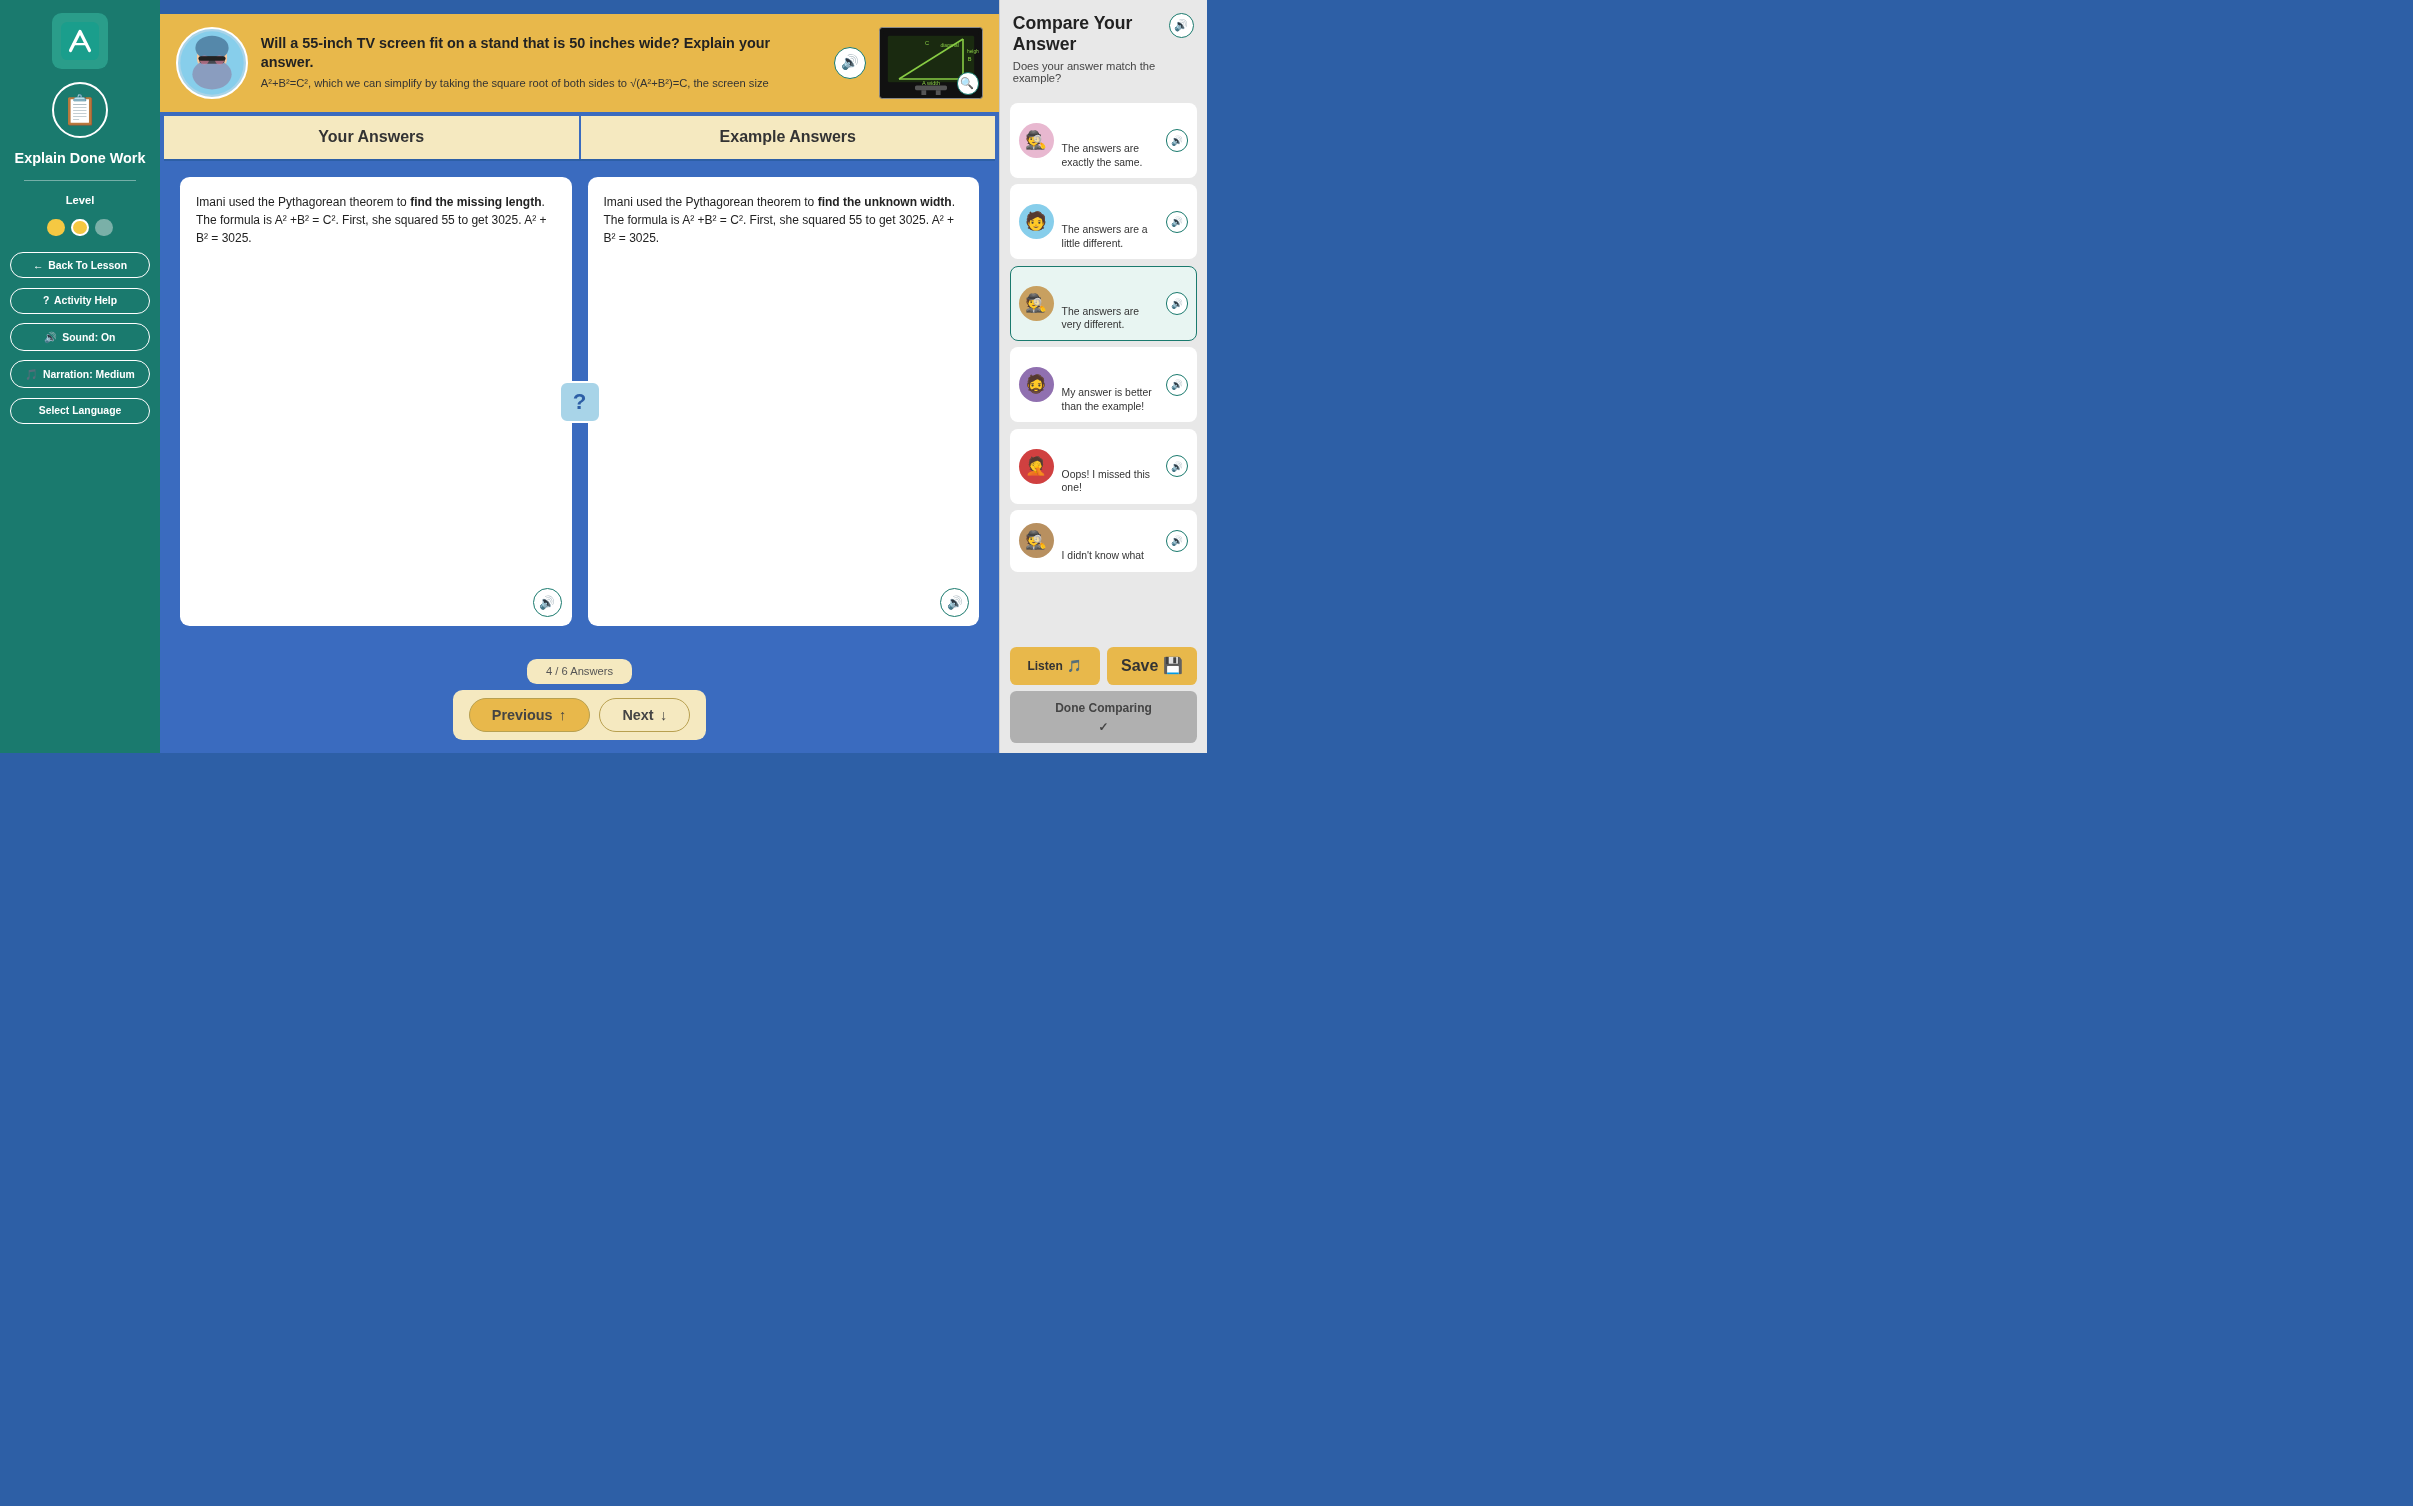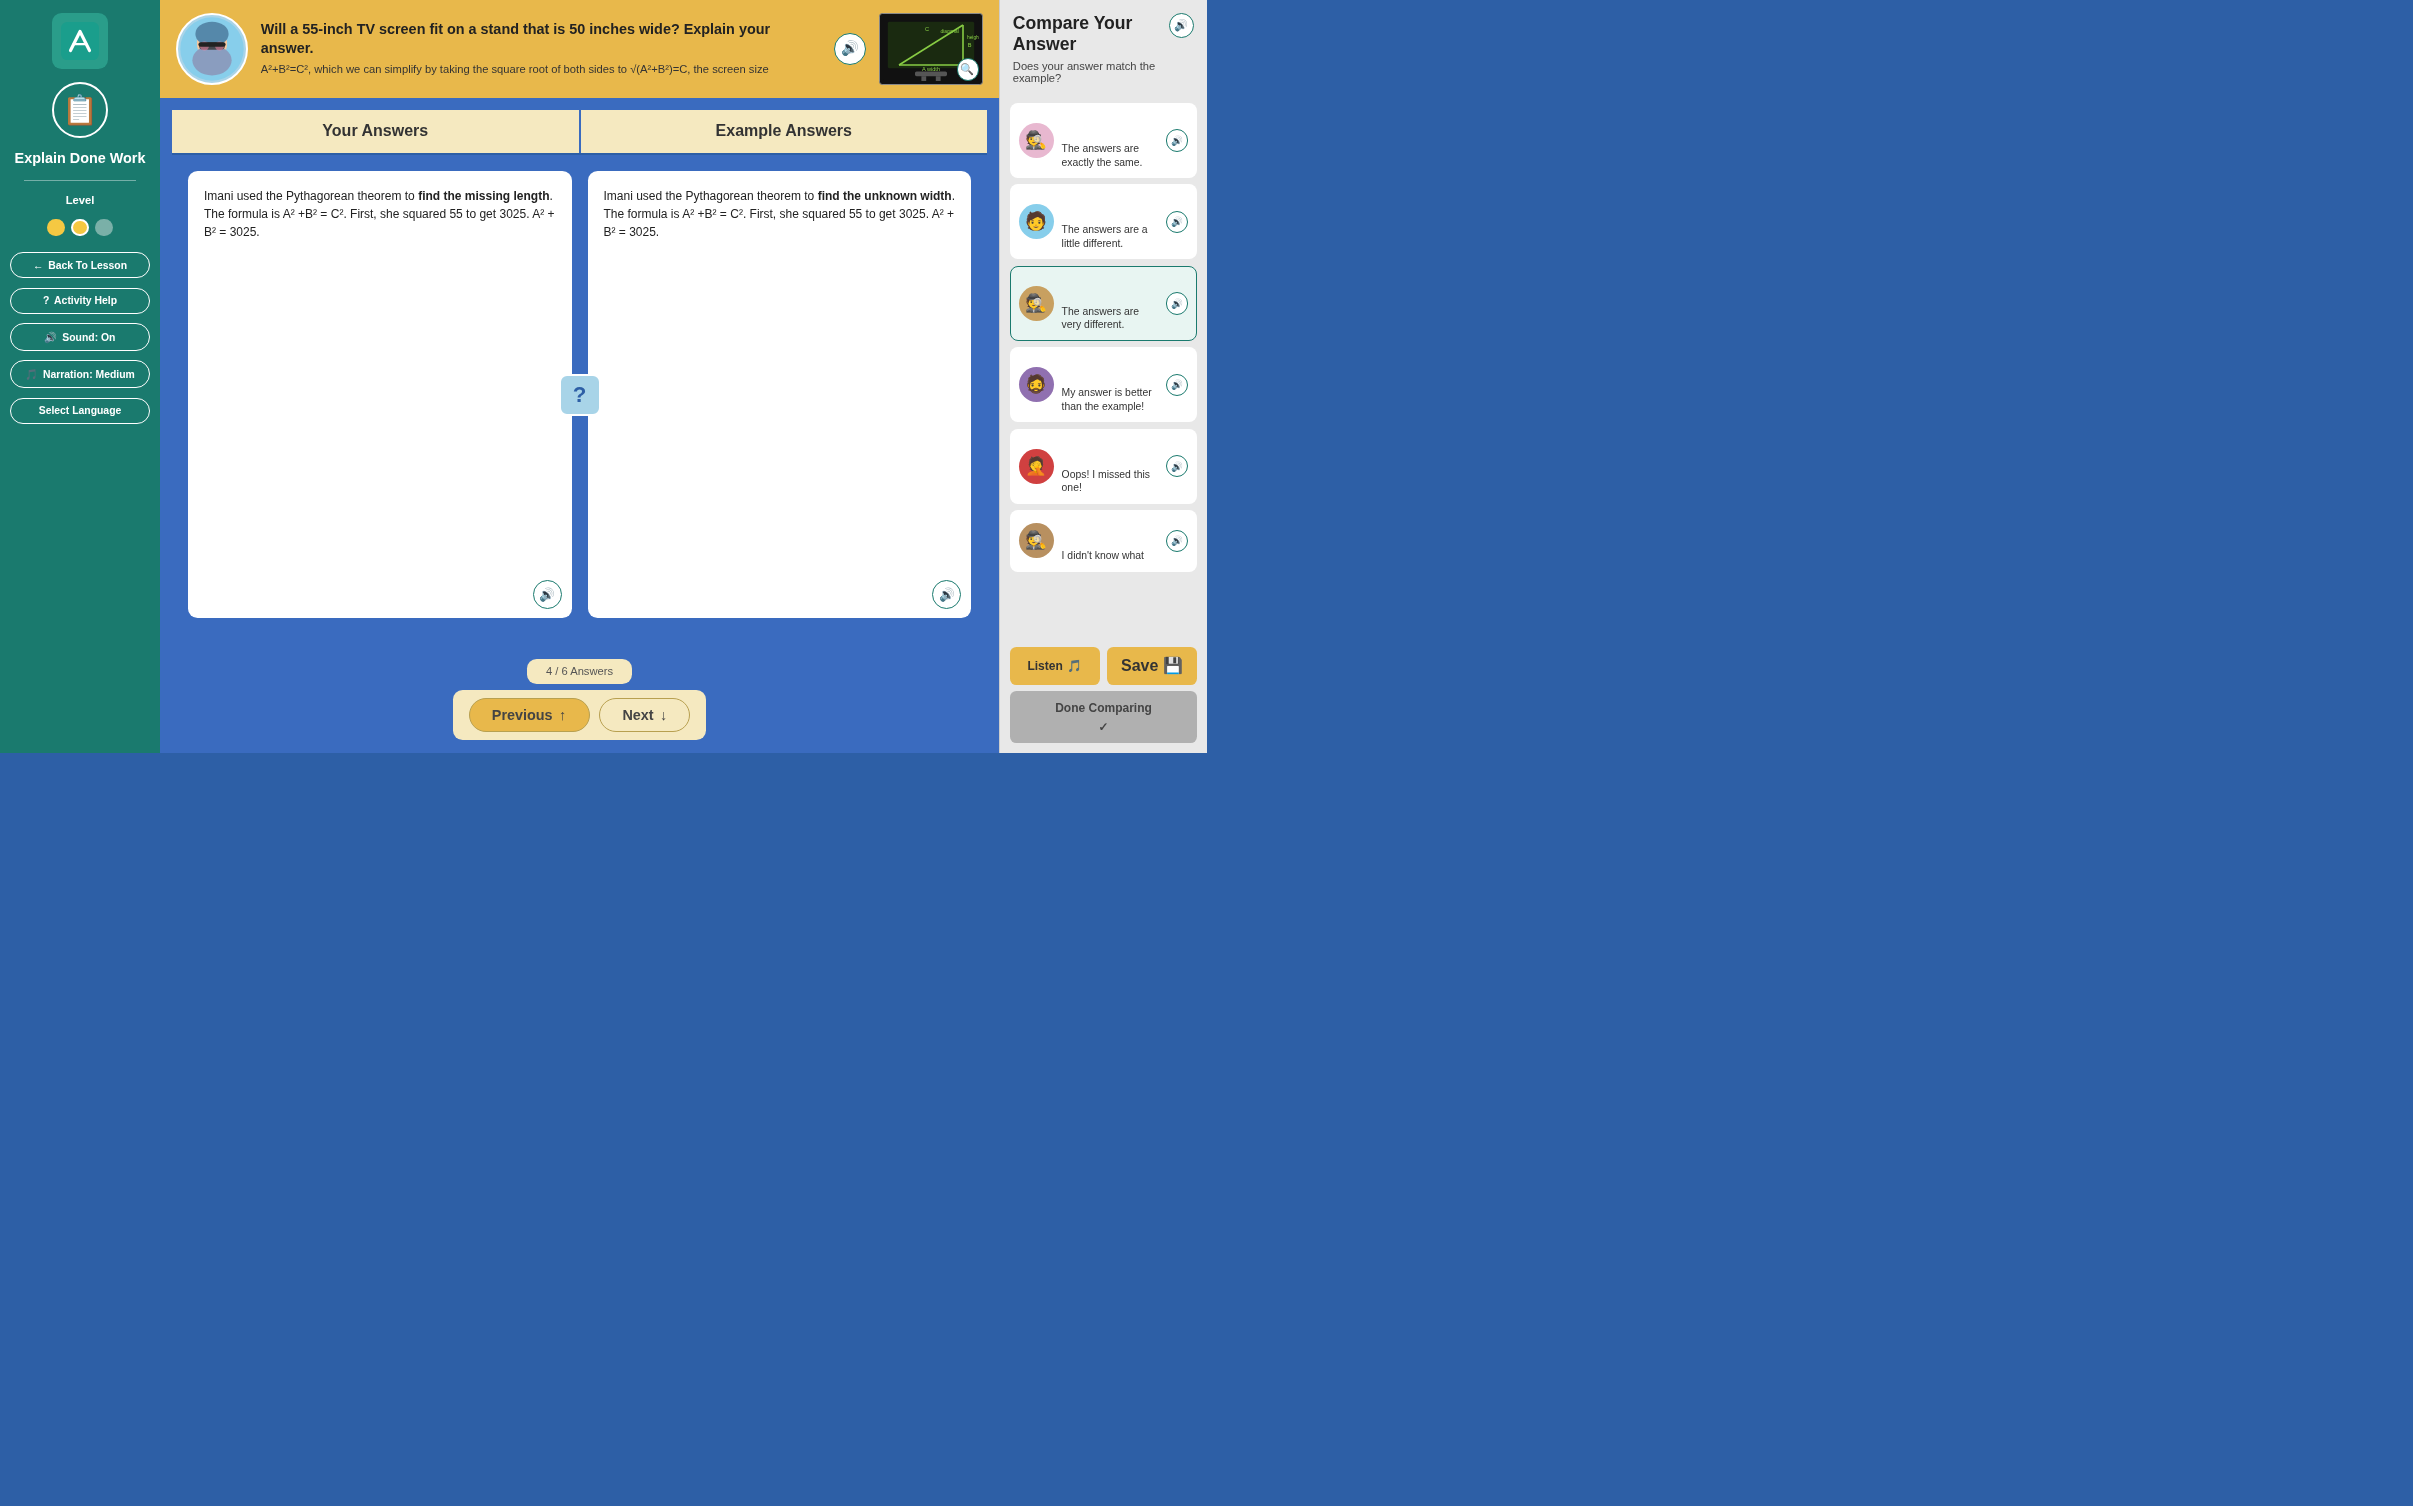--- a/index.html
+++ b/index.html
@@ -108,20 +108,21 @@
       justify-content: center;
     }
 
     
     .main {
       flex: 1;
       display: flex;
       flex-direction: column;
       background: #14b8a6;
       overflow: hidden;
+      margin-top: 14px;
     }
 
     
     .question-header {
       background: #e8b84b;
       display: flex;
       align-items: center;
       padding: 12.8px 16px;
       gap: 12.8px;
       min-height: 96px;
@@ -203,21 +204,21 @@
       cursor: pointer;
       font-size: 11.2px;
       color: #1a7a6e;
     }
 
     
     .answers-area {
       flex: 1;
       display: flex;
       flex-direction: column;
-      padding: 12px;
+      padding: 4px;
       background: #3a6bbf;
     }
 
     .answers-header {
       display: flex;
       background: #3a6bbf;
       border-bottom: 2.4px solid #2d5fa6;
     }
 
     .answers-col-header {

